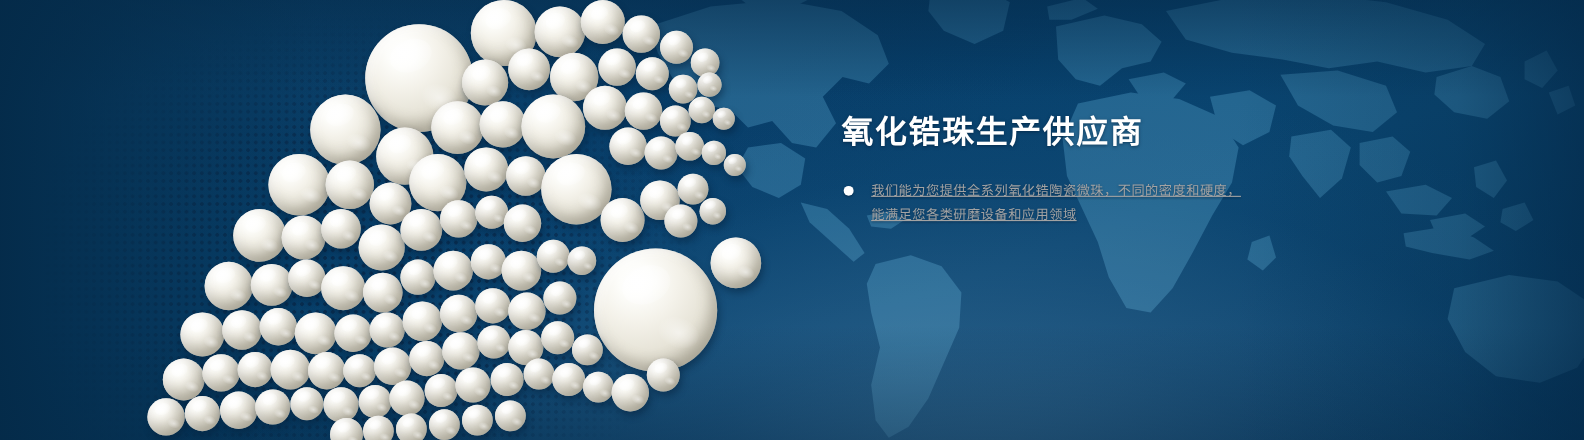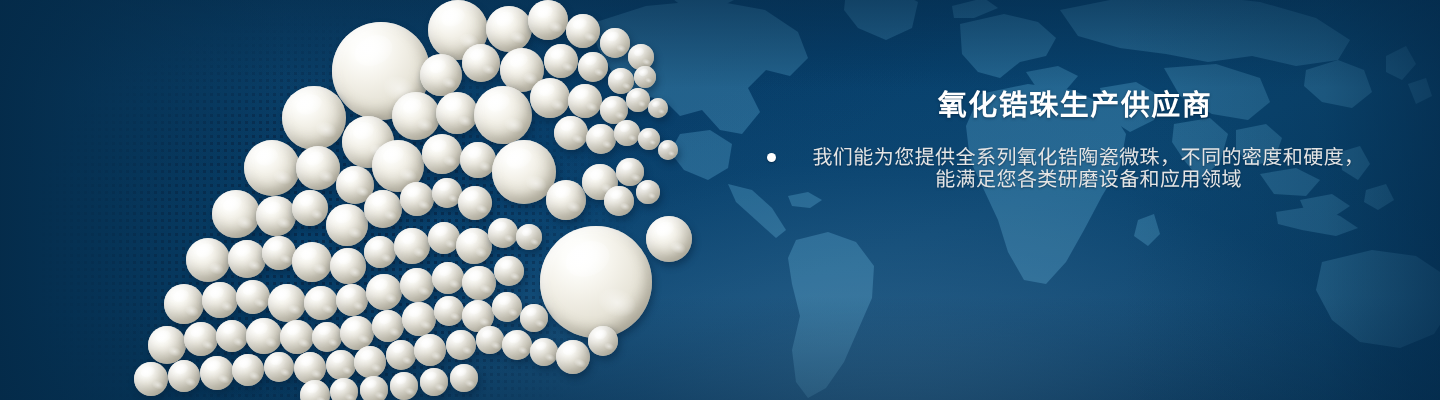--- a/index.html
+++ b/index.html
@@ -129,47 +129,47 @@
     height: 24%;
     border-radius: 50%;
     background: radial-gradient(ellipse at 50% 50%, rgba(255,255,255,0.50) 0%, rgba(255,255,255,0) 75%);
     transform: rotate(20deg);
   }
 
   
   .content {
     position: absolute;
     left: 765px;
-    top: 88px;
+    top: 104px;
     width: 620px;
-    text-align: center;
   }
   .headline {
     color: #ffffff;
     font-size: 29px;
     font-weight: 700;
     letter-spacing: 1.5px;
     line-height: 1.2;
     margin: 0 0 23px 0;
     text-shadow: 0 1px 3px rgba(2,24,46,0.55);
   }
   .bullets {
     list-style: none;
     margin: 0;
     padding: 0;
   }
   .bullet {
     position: relative;
     padding-left: 27px;
-    color: #e5e5e5;
-    font-size: 20px;
+    color: #a3a3a3;
+    font-size: 12px;
     line-height: 22.5px;
     letter-spacing: 0.45px;
     margin-bottom: 6px;
     text-shadow: 0 1px 2px rgba(2,24,46,0.5);
+    text-decoration: underline;
   }
   .bullet:last-child { margin-bottom: 0; }
   .bullet-dot {
     position: absolute;
     left: 2px;
     top: 7px;
     width: 9px;
     height: 9px;
     border-radius: 50%;
     background: #ffffff;

